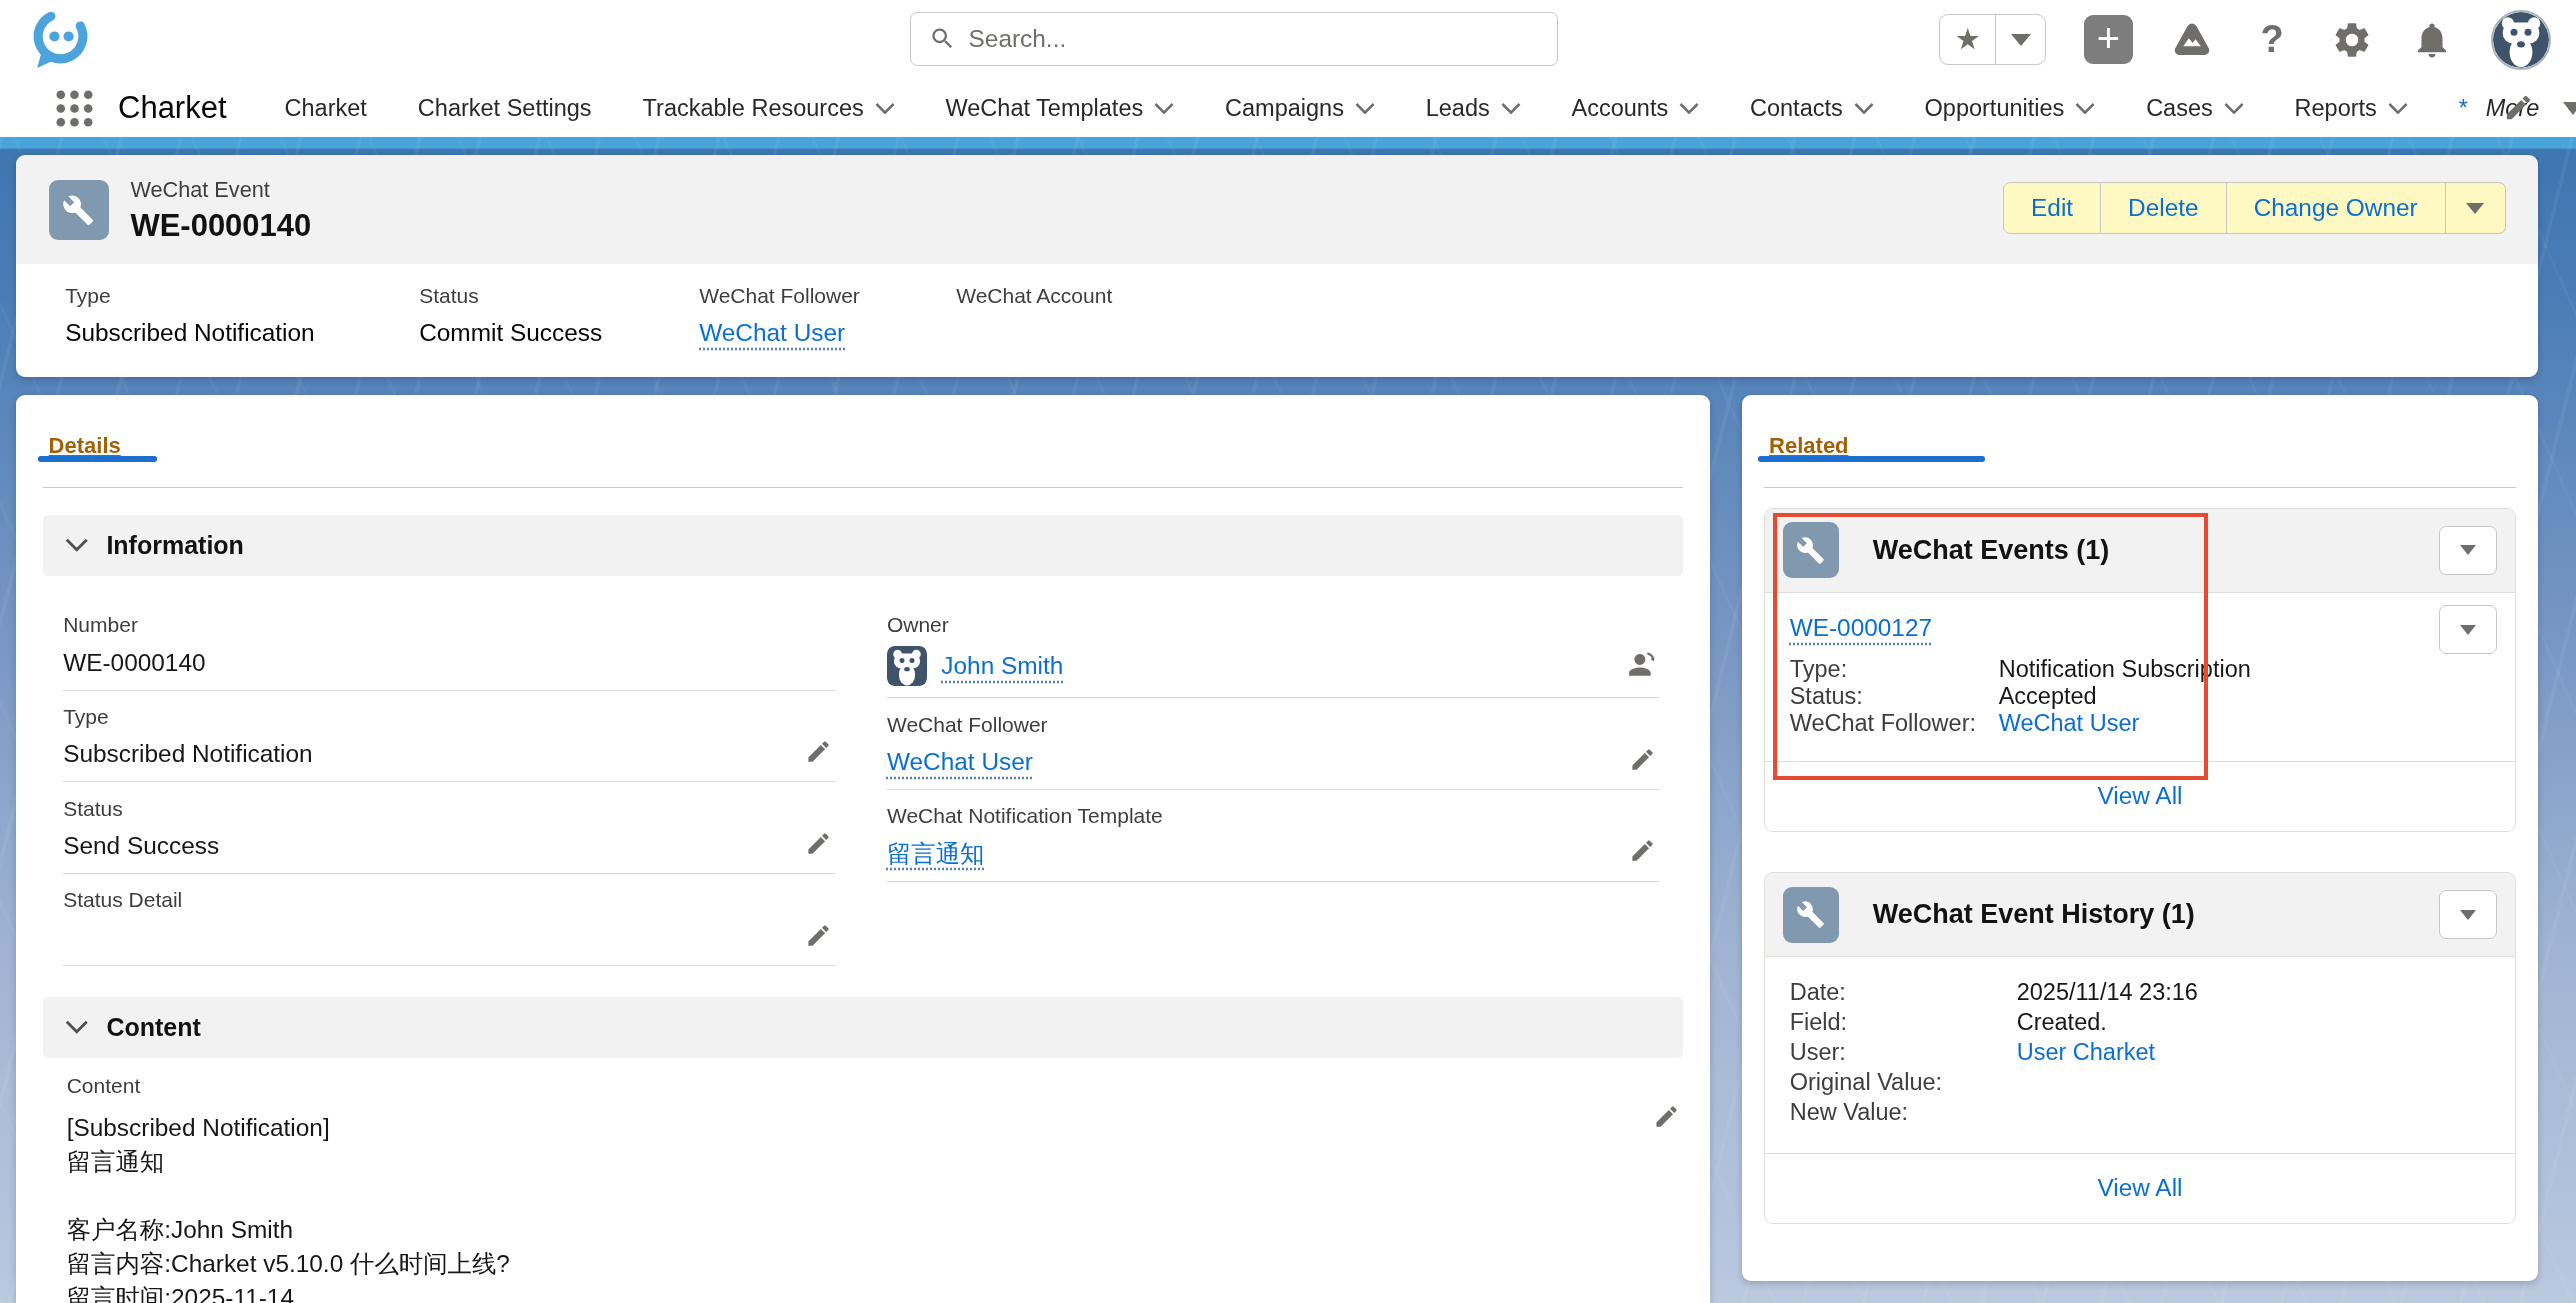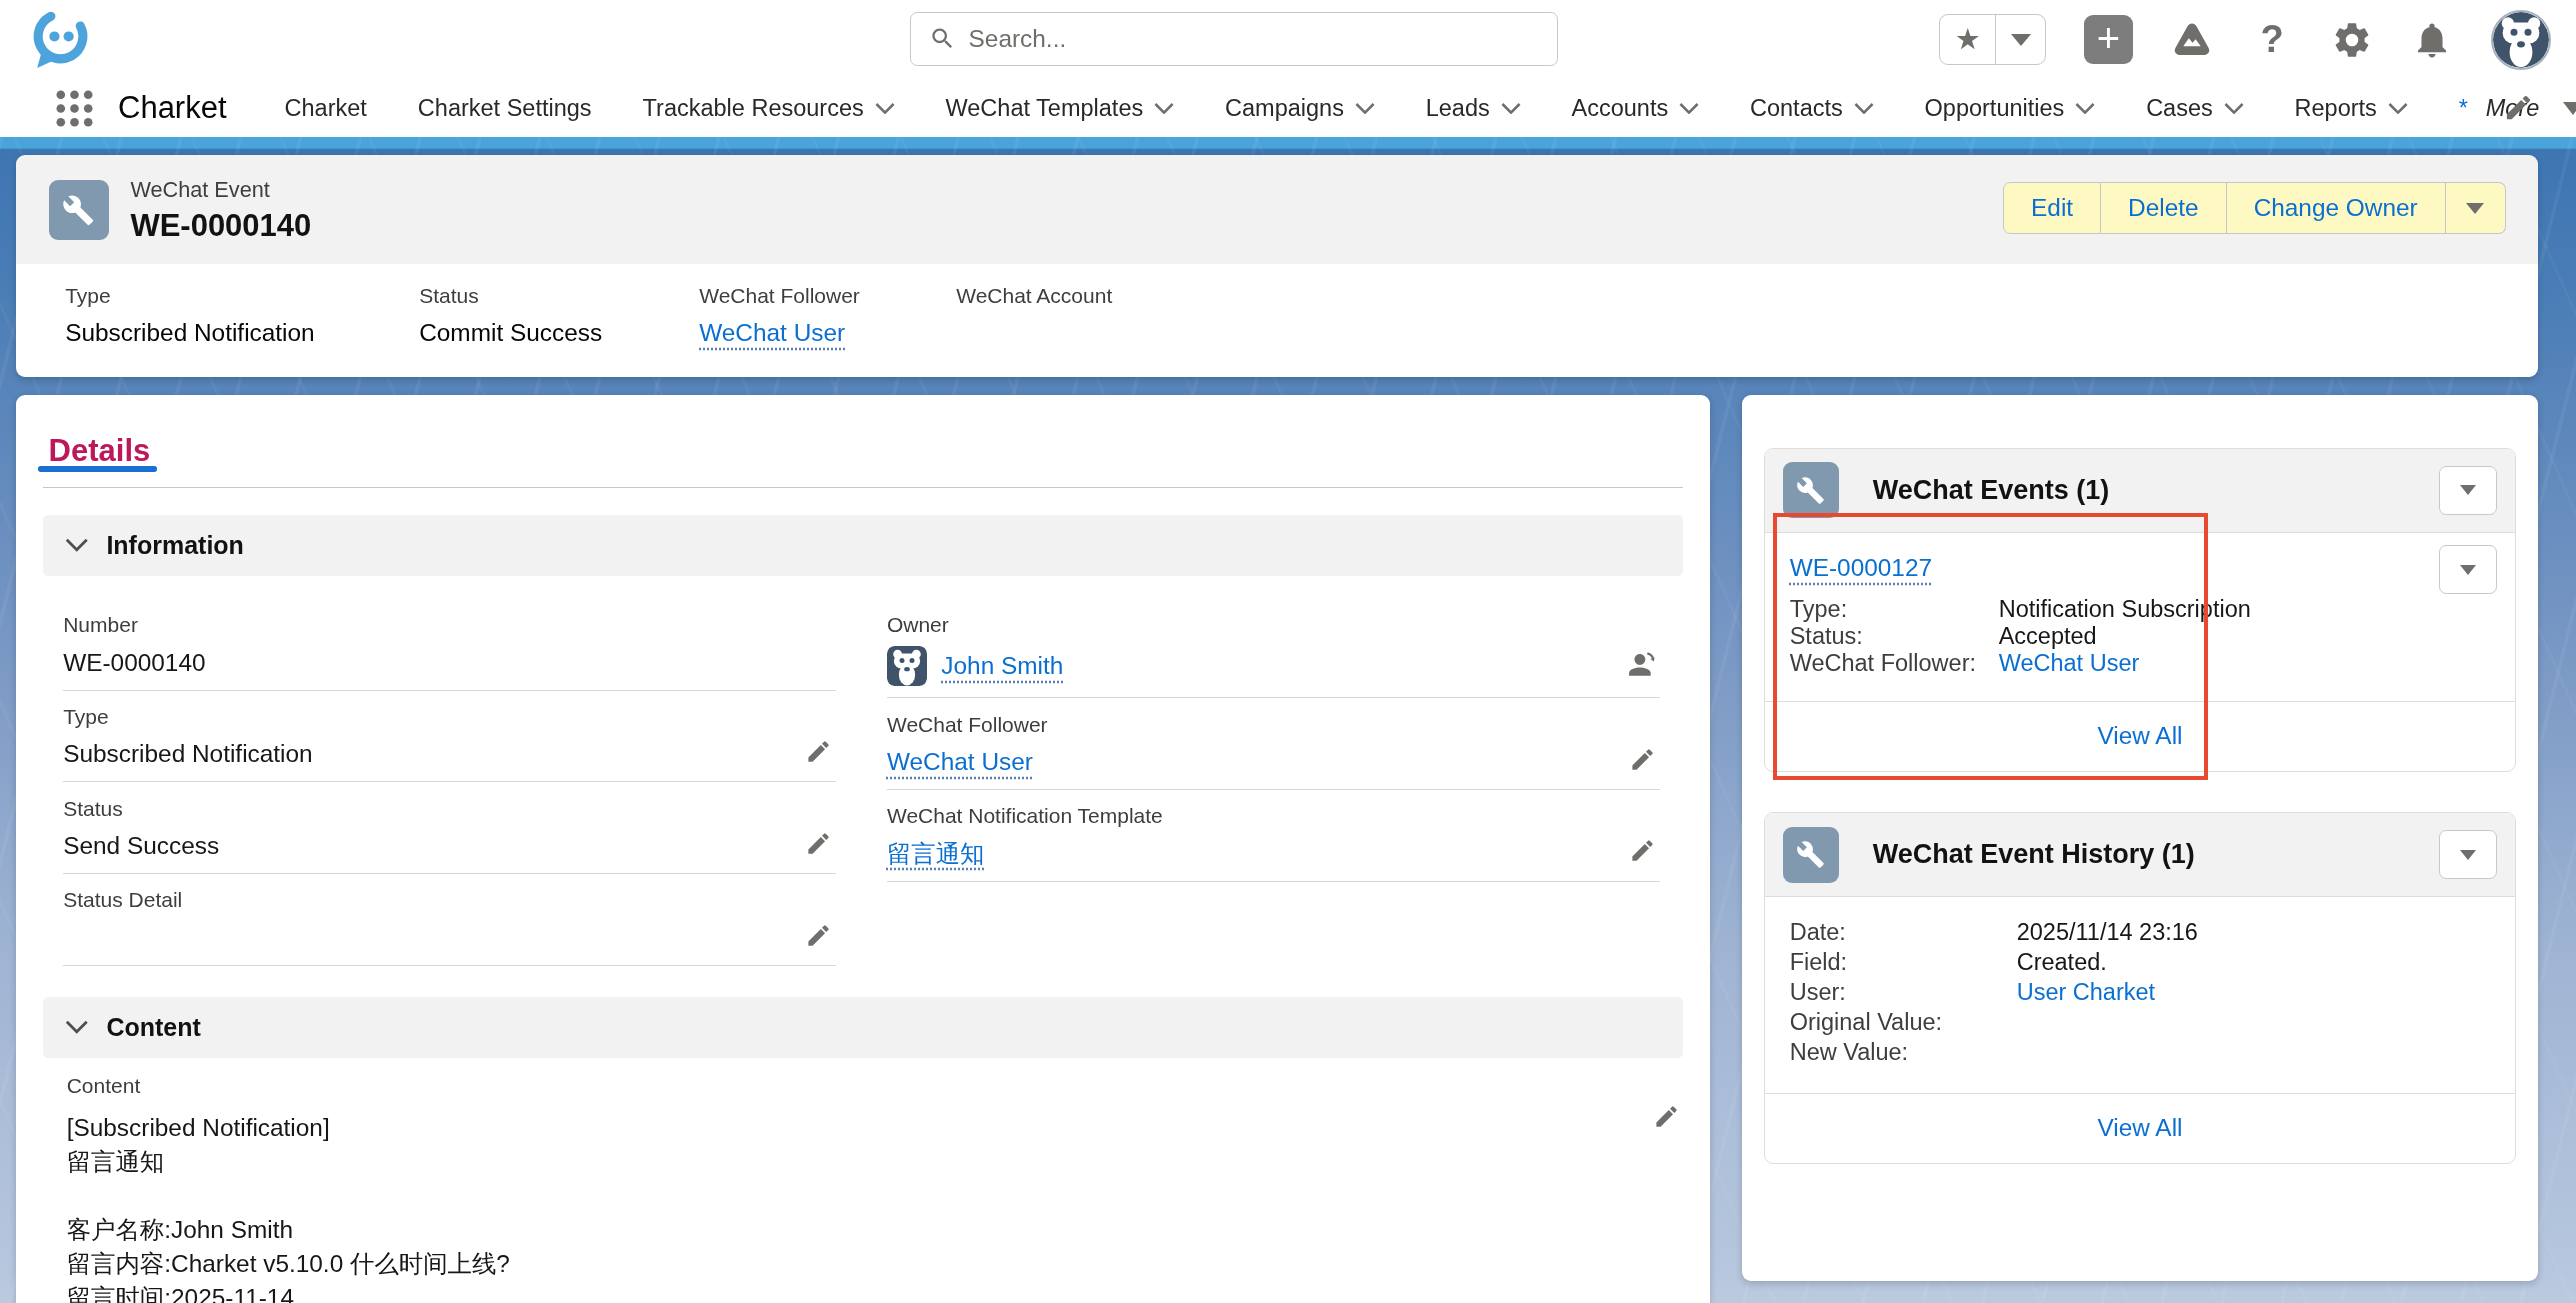--- a/index.html
+++ b/index.html
@@ -66,21 +66,21 @@
 
   a.slink { color:#0b6fd1; text-decoration:none; cursor:pointer; }
   a.slink.dotted { text-decoration:underline dotted #5a7fb4; text-underline-offset:7.2px; }
 
   
   .panel { position:absolute; background:#fff; border-radius:9px; box-shadow:0 2.7px 7.2px rgba(0,0,0,.18); z-index:1; }
   .details-card { left:16.2px; top:395px; width:1694px; height:939px; padding:32.5px 27px 0; }
   .related-card { left:1742px; top:395px; width:796px; height:886px; padding:32.5px 21.7px 0; }
 
   .tab-row { position:relative; height:60px; border-bottom:1.8px solid #c9c7c5; }
-  .tab { position:relative; display:inline-block; font-size:31px; font-weight:bold; color:#be185d; padding:5.4px 9px 0 5.4px; cursor:pointer; }
+  .tab { position:relative; display:inline-block; font-size:22px; font-weight:bold; color:#a16207; padding:5.4px 9px 0 5.4px; cursor:pointer;text-decoration:underline; }
   .tab-underline { position:absolute; left:-5.4px; bottom:-3.6px; height:6.3px; background:#1b6fd0; border-radius:2.7px; }
   .details-card .tab-underline { width:119px; }
   .related-card .tab-underline { width:227px; }
 
   .section-bar { margin-top:27px; background:#f3f2f2; border-radius:5.4px; height:61px; display:flex; align-items:center; gap:18px; padding:0 21.7px; cursor:pointer; }
   .section-bar .chev svg { width:23.5px; height:16.2px; display:block; }
   .section-title { font-size:25px; font-weight:bold; color:#121212; }
 
   .fields-grid { display:grid; grid-template-columns:1fr 1fr; column-gap:51px; padding:23.5px 23.5px 0 20px; }
   .field { position:relative; padding:14.4px 58px 10.8px 0; border-bottom:1.8px solid #d9d7d5; min-height:83px; }
@@ -442,20 +442,23 @@
         <div class="content-line">留言内容:Charket v5.10.0 什么时间上线?</div>
         <div class="content-line">留言时间:2025-11-14</div>
       </div>
       <span class="pencil" style="bottom:auto; top:45px;"><svg viewBox="0 0 24 24">
             <path fill="#706e6b" d="M3 17.25V21h3.75L17.81 9.94l-3.75-3.75L3 17.25zM20.71 7.04c.39-.39.39-1.02 0-1.41l-2.34-2.34a.996.996 0 0 0-1.41 0l-1.83 1.83 3.75 3.75 1.83-1.83z"></path>
           </svg></span>
     </div>
   </div>
 
   <div class="panel related-card">
+    <div class="tab-row">
+      <span class="tab">Related<span class="tab-underline"></span></span>
+    </div>
 
     <div class="rel-sub">
       <div class="rel-head">
         <div class="rel-icon">
           <svg viewBox="0 0 24 24">
               <path fill="#fff" d="M22.7 19l-9.1-9.1c.9-2.3.4-5-1.5-6.9-2-2-5-2.4-7.4-1.3L9 6 6 9 1.6 4.7C.4 7.1.9 10.1 2.9 12.1c1.9 1.9 4.6 2.4 6.9 1.5l9.1 9.1c.4.4 1 .4 1.4 0l2.3-2.3c.5-.4.5-1.1.1-1.4z"></path>
             </svg>
         </div>
         <div class="rel-title">WeChat Events (1)</div>
         <div class="dd-btn">

